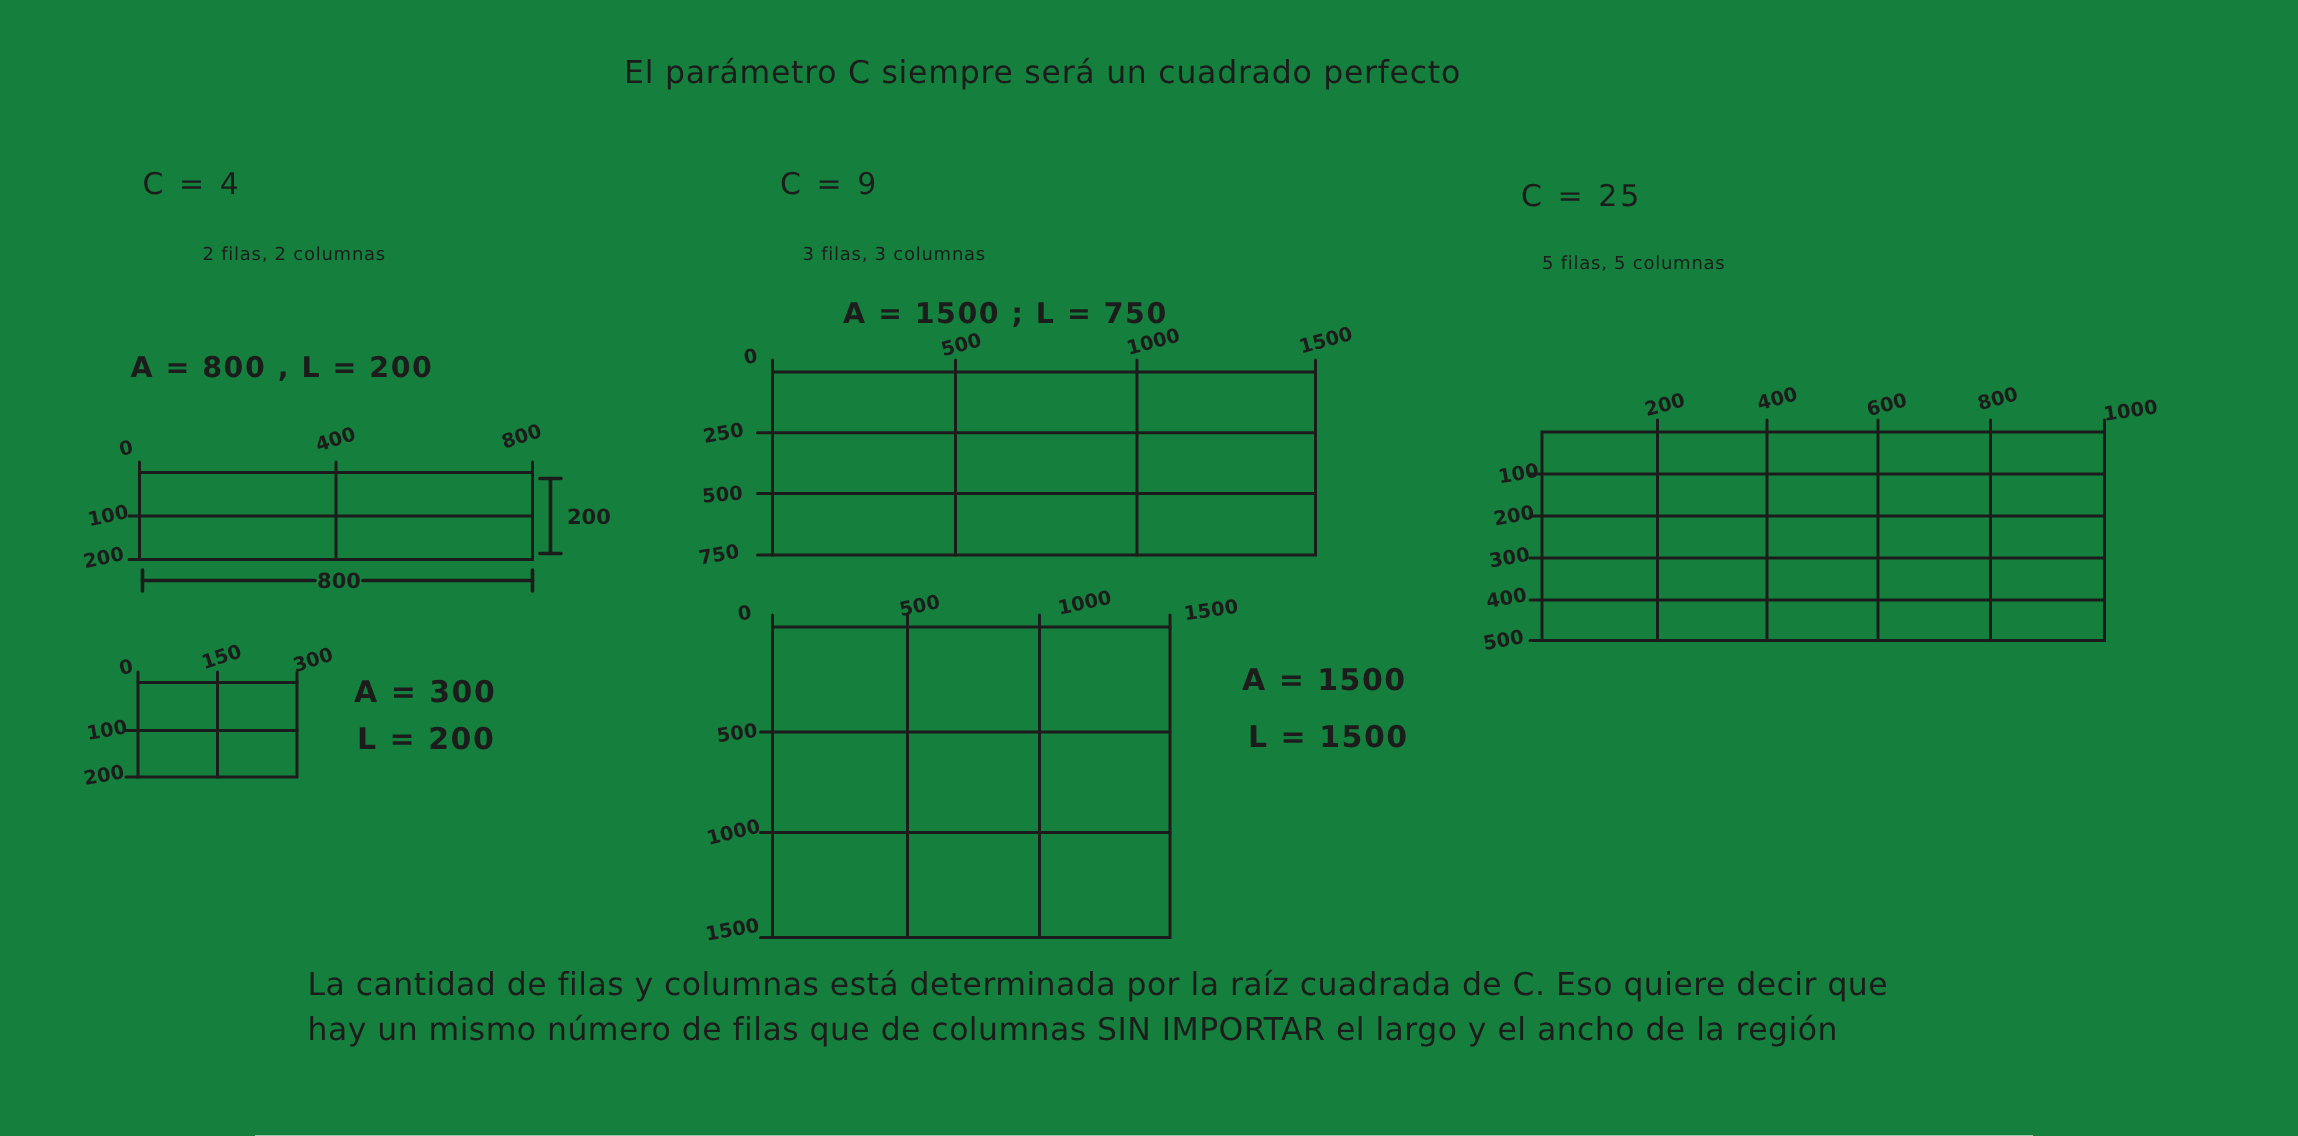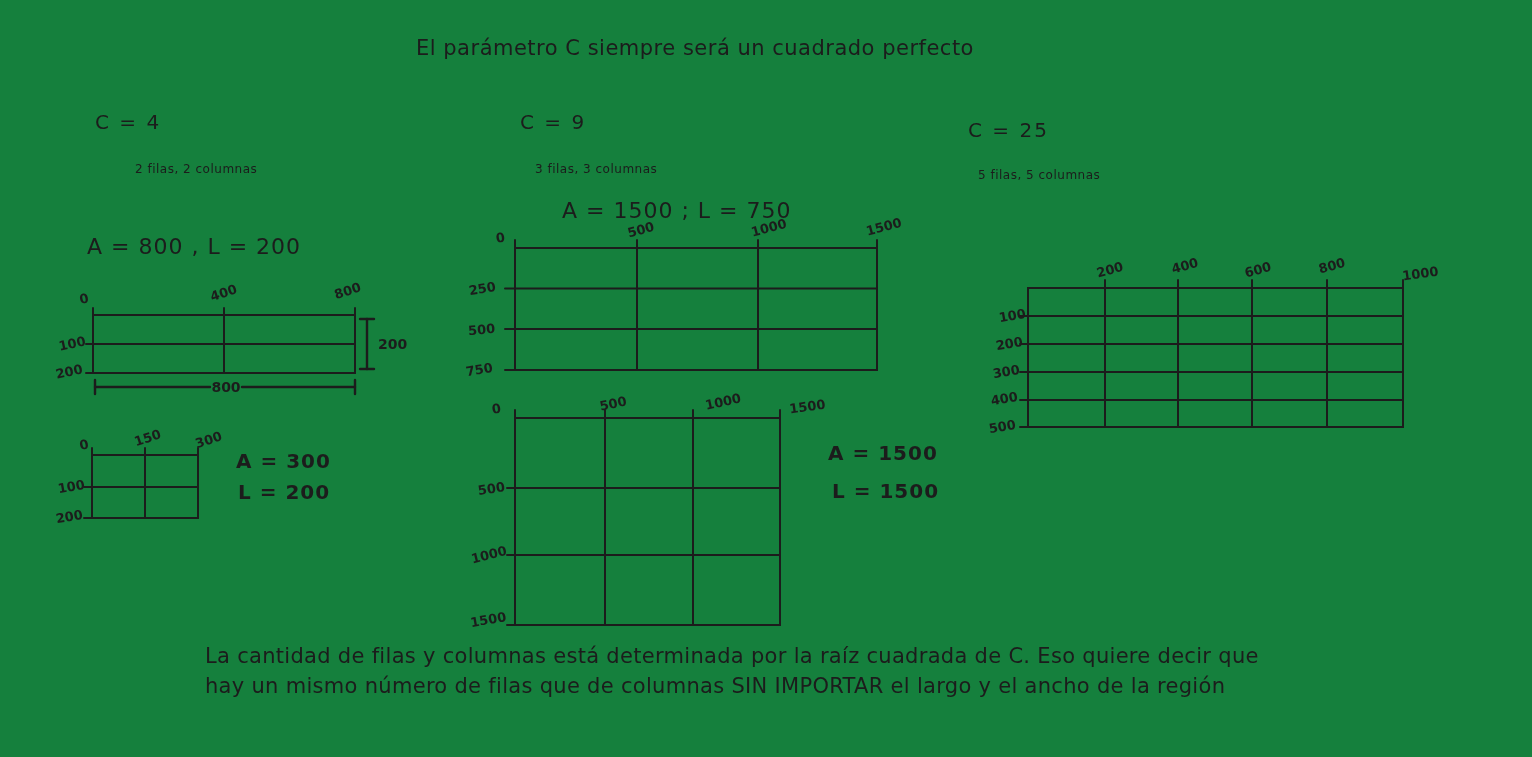--- a/index.html
+++ b/index.html
@@ -4,21 +4,21 @@
 <style>
   html,body { margin:0; padding:0; background:#ffffff; }
   .page {
     position:relative; width:1532px; height:757px; background:#15803d;
     font-family:"DejaVu Sans", sans-serif; color:#1c1c1c; overflow:hidden;
   }
   .abs { position:absolute; }
   .title { font-size:21px; letter-spacing:0.5px; }
   .heading { font-size:20px; letter-spacing:2px; }
   .sub { font-size:12px; letter-spacing:0.5px; }
-  .params { font-size:22px; font-weight:400; letter-spacing:1px; }
+  .params { font-size:19px; font-weight:700; letter-spacing:1px; }
   .note-line { font-size:21px; letter-spacing:0.3px; white-space:nowrap; }
   svg.abs { overflow:visible; }
   svg .ln line, svg .ln rect { stroke:#1c1c1c; stroke-width:2; fill:none; stroke-linecap:round; }
   svg .thick line { stroke-width:2.4; }
   svg text { fill:#1c1c1c; font-family:"DejaVu Sans", sans-serif; }
   svg text.t { font-size:13px; font-weight:600; text-anchor:middle; }
   svg text.dim { font-size:14px; font-weight:700; text-anchor:start; }
   svg text.big { font-size:20px; font-weight:600; text-anchor:start; letter-spacing:1px; }
 </style>
 </head>
@@ -144,22 +144,22 @@
     </g>
     <g>
       <text class="t" transform="translate(44,100) rotate(-8)">500</text>
       <text class="t" transform="translate(42,166) rotate(-14)">1000</text>
       <text class="t" transform="translate(41,231) rotate(-10)">1500</text>
     </g>
     <text class="big" x="380" y="67">A = 1500</text>
     <text class="big" x="384" y="105">L = 1500</text>
   </svg>
 
-  <div class="abs heading" style="left:968px; top:118px;">C = 25</div>
-  <div class="abs sub" style="left:978px; top:168px;">5 filas, 5 columnas</div>
+  <div class="abs heading" style="left:1014px; top:118px;">C = 25</div>
+  <div class="abs sub" style="left:1028px; top:168px;">5 filas, 5 columnas</div>
 
   <svg class="abs" style="left:983px; top:253px;" width="485" height="195">
     <g class="ln">
       <rect x="45" y="35" width="375" height="139"></rect>
       <line x1="45" y1="63" x2="420" y2="63"></line>
       <line x1="45" y1="91" x2="420" y2="91"></line>
       <line x1="45" y1="119" x2="420" y2="119"></line>
       <line x1="45" y1="147" x2="420" y2="147"></line>
       <line x1="122" y1="35" x2="122" y2="174"></line>
       <line x1="195" y1="35" x2="195" y2="174"></line>

